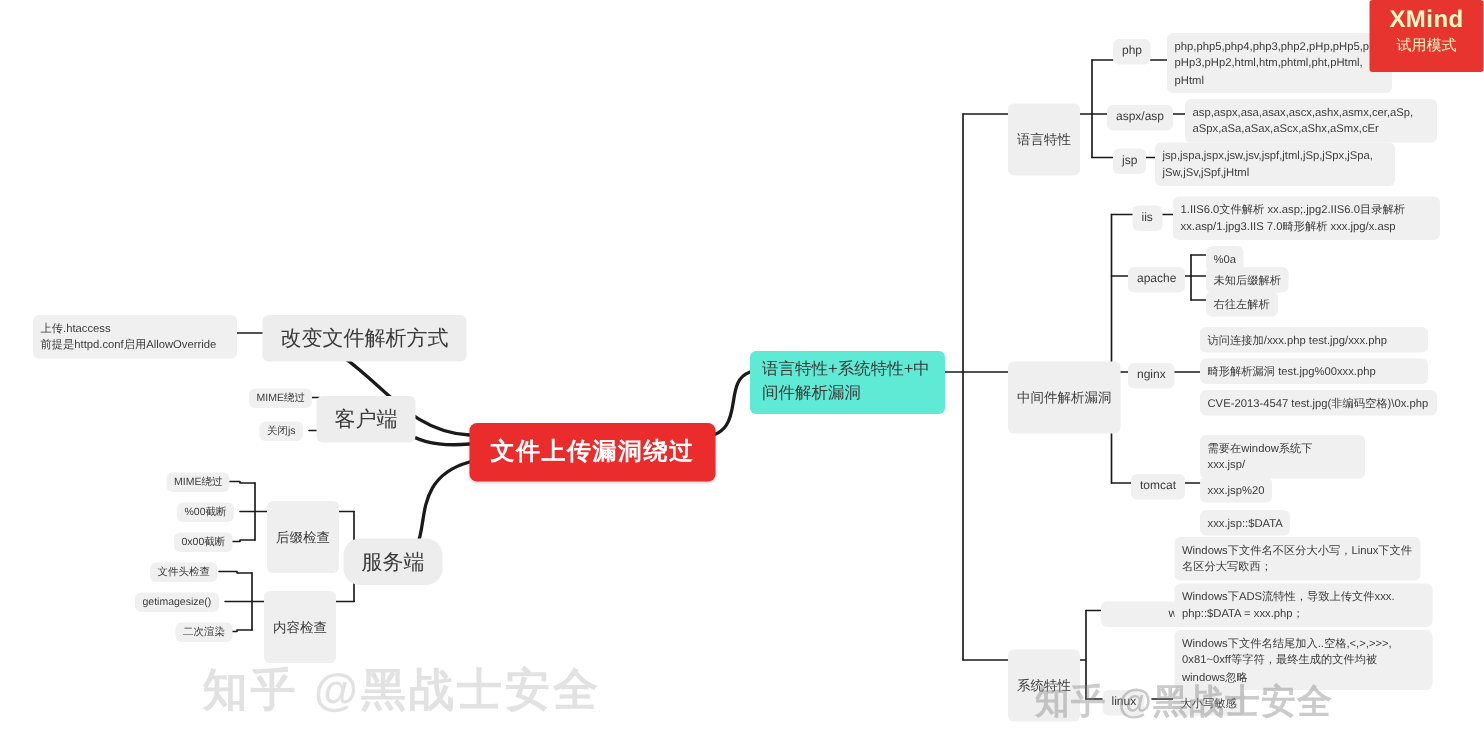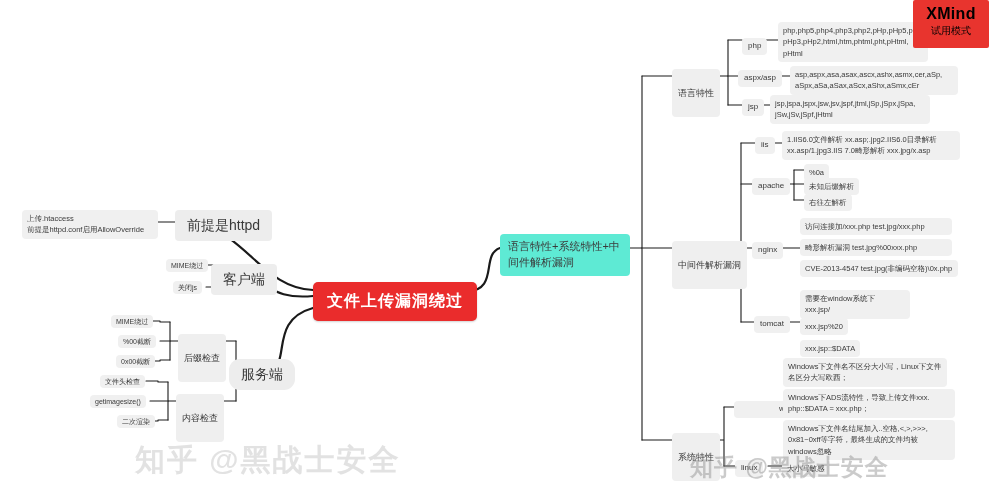--- a/index.html
+++ b/index.html
@@ -87,21 +87,21 @@
   
   #xmind-badge {
     position: absolute;
     right: 0px;
     top: 0px;
     width: 76px;
     height: 48px;
     background: #e8342e;
     border-radius: 2px;
     text-align: center;
-    color: #000000;
+    color: #fef9c3;
     padding-top: 4px;
     box-sizing: border-box;
   }
   #xmind-badge .xm-title {
     font-size: 16px;
     font-weight: bold;
     letter-spacing: 0.3px;
     line-height: 1.25;
   }
   #xmind-badge .xm-sub {
@@ -205,21 +205,21 @@
       <path d="M724,466 L735,466"></path>
 
       <path d="M767,407 L783,407"></path>
 
       <path d="M768,466 L782,466"></path>
     </g>
   </svg>
 
   <div class="root" style="left:313px; top:282px;">文件上传漏洞绕过</div>
 
-  <div class="node lvl1" style="left:175px; top:210px;">前提是httpd</div>
+  <div class="node lvl1" style="left:175px; top:210px;">改变文件解析方式</div>
   <div class="node leaf" style="left:22px; top:210px; width:136px;">上传.htaccess
 前提是httpd.conf启用AllowOverride</div>
 
   <div class="node lvl1" style="left:211px; top:264px;">客户端</div>
   <div class="node tiny" style="left:166px; top:259px;">MIME绕过</div>
   <div class="node tiny" style="left:173px; top:281px;">关闭js</div>
 
   <div class="node lvl1" style="left:229px; top:359px;border-radius:11px;">服务端</div>
 
   <div class="node lvl2" style="left:178px; top:334px;">后缀检查</div>
@@ -229,21 +229,21 @@
 
   <div class="node lvl2" style="left:176px; top:394px;">内容检查</div>
   <div class="node tiny" style="left:100px; top:375px;">文件头检查</div>
   <div class="node tiny" style="left:90px; top:395px;">getimagesize()</div>
   <div class="node tiny" style="left:117px; top:415px;">二次渲染</div>
 
   <div class="node lvl1b" style="left:500px; top:234px; width:130px;">语言特性+系统特性+中间件解析漏洞</div>
 
   <div class="node lvl2" style="left:672px; top:69px;">语言特性</div>
 
-  <div class="node lvl3" style="left:742px; top:38px;">php</div>
+  <div class="node lvl3" style="left:742px; top:26px;">php</div>
   <div class="node leaf" style="left:778px; top:22px; width:150px;">php,php5,php4,php3,php2,pHp,pHp5,pHp4,
 pHp3,pHp2,html,htm,phtml,pht,pHtml,
 pHtml</div>
 
   <div class="node lvl3" style="left:738px; top:70px;">aspx/asp</div>
   <div class="node leaf" style="left:790px; top:66px; width:168px;">asp,aspx,asa,asax,ascx,ashx,asmx,cer,aSp,
 aSpx,aSa,aSax,aScx,aShx,aSmx,cEr</div>
 
   <div class="node lvl3" style="left:742px; top:99px;">jsp</div>
   <div class="node leaf" style="left:770px; top:95px; width:160px;">jsp,jspa,jspx,jsw,jsv,jspf,jtml,jSp,jSpx,jSpa,

